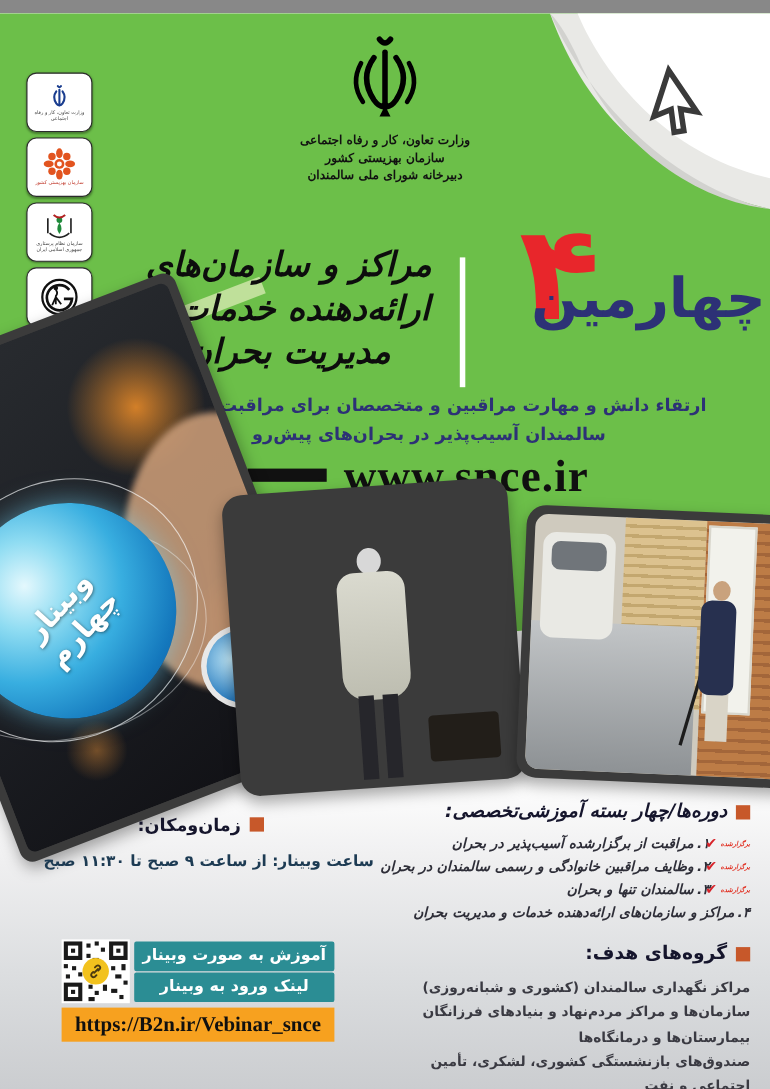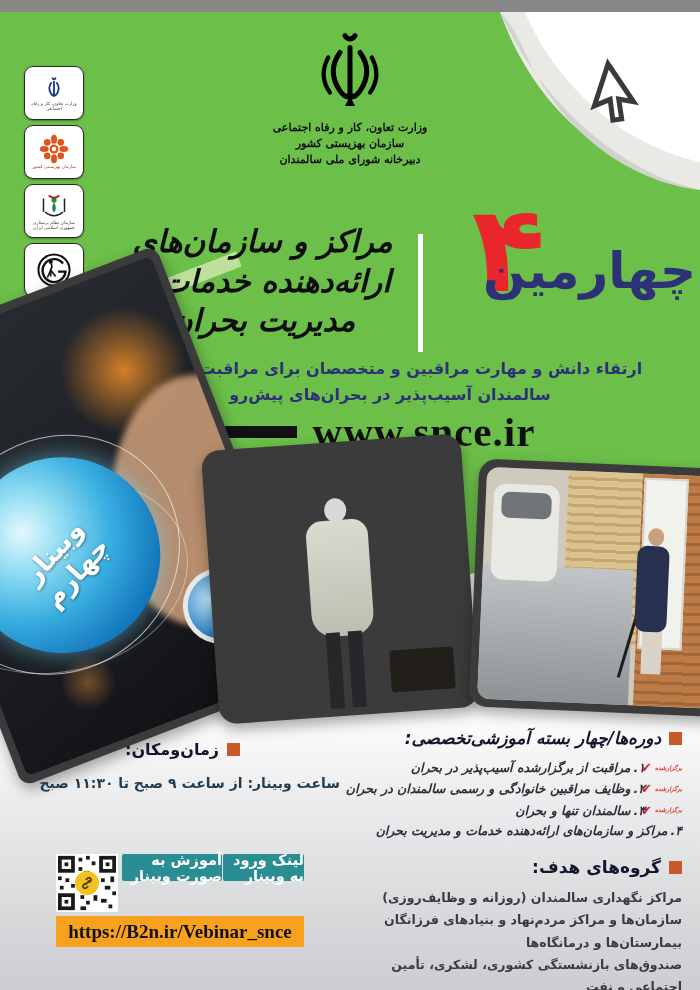--- a/index.html
+++ b/index.html
@@ -108,21 +108,21 @@
   .groups .sec-header{font-size:17px;}
   .group-list{margin-top:10px;font-size:12.5px;color:#3a3a42;line-height:1.78;font-weight:bold;}
   .when{position:absolute;left:25px;top:728px;width:315px;direction:rtl;text-align:right;}
   .when .sec-header{font-size:16px;justify-content:center;}
   .when-lines{margin-top:12px;font-size:14px;color:#1d3b53;font-weight:bold;line-height:1.8;}
   .cta{position:absolute;left:56px;top:842px;width:248px;}
   .cta-top{display:flex;gap:4px;}
   .qr-box{width:62px;height:58px;background:#fff;position:relative;flex:0 0 auto;}
   .link-badge{position:absolute;left:19px;top:17px;width:24px;height:24px;border-radius:50%;
     background:#f2c21e;display:flex;align-items:center;justify-content:center;}
-  .btn-col{display:flex;gap:1px;flex:1;justify-content:center;}
+  .btn-col{display:flex;flex-direction:column;gap:1px;flex:1;justify-content:center;}
   .teal-btn{height:27px;background:#2b8d94;color:#fff;font-weight:bold;font-size:14.5px;
     display:flex;align-items:center;justify-content:center;direction:rtl;border-radius:2px;}
   .url-bar{margin-top:4px;height:31px;background:#f7a11f;display:flex;align-items:center;justify-content:center;}
   .url-text{font-family:"Liberation Serif","DejaVu Serif",serif;font-weight:bold;font-size:19px;color:#101010;}
 </style>
 </head>
 <body>
 
 <div class="poster">
 
@@ -295,21 +295,21 @@
       </div>
     </div>
   </div>
 
   <div class="groups">
     <div class="sec-header">
       <div class="bullet-sq"></div>
       <span>گروه‌های هدف:</span>
     </div>
     <div class="group-list">
-      <div>مراکز نگهداری سالمندان (روزانه و وظایف‌روزی)</div>
+      <div>مراکز نگهداری سالمندان (کشوری و شبانه‌روزی)</div>
       <div>سازمان‌ها و مراکز مردم‌نهاد و بنیادهای فرزانگان</div>
       <div>بیمارستان‌ها و درمانگاه‌ها</div>
       <div>صندوق‌های بازنشستگی کشوری، لشکری، تأمین اجتماعی و نفت</div>
       <div>کارشناسان حوزه سالمندی</div>
     </div>
   </div>
 
   <div class="when">
     <div class="sec-header">
       <div class="bullet-sq"></div>

